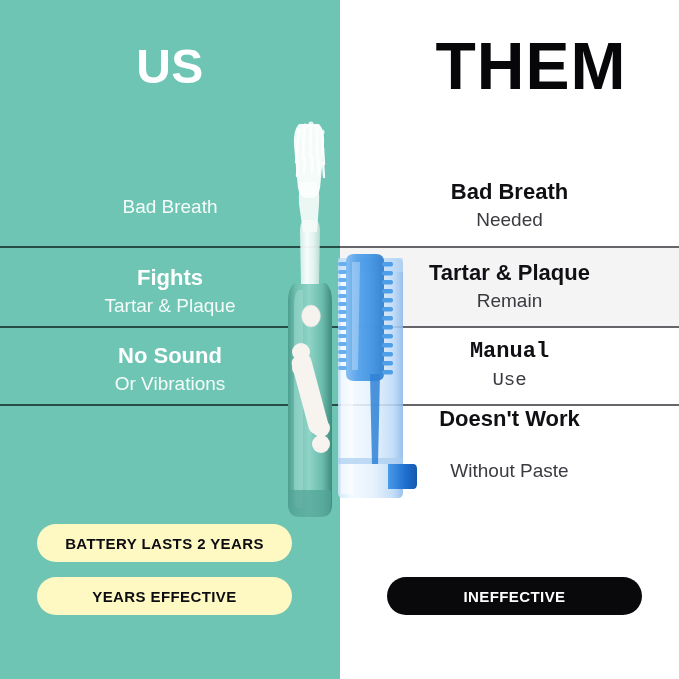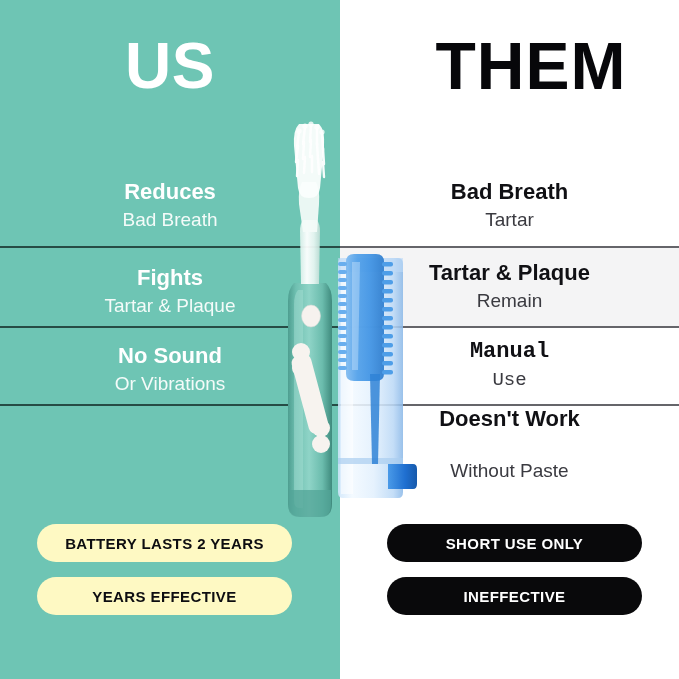--- a/index.html
+++ b/index.html
@@ -31,21 +31,21 @@
   
   .col-header {
     position:absolute; top:26px;
     height:80px;
     display:flex; align-items:center; justify-content:center;
     letter-spacing:0.5px;
   }
   .hdr-us {
     left:0; width:340px;
     color:#ffffff;
-    font-size:64px; font-weight:700;
+    font-size:48px; font-weight:700;
   }
   .hdr-them {
     left:340px; width:382px;
     color:#07070a;
     font-size:66px; font-weight:700;
     letter-spacing:1px;
   }
 
   
   .row {
@@ -104,41 +104,40 @@
 
 <div id="infographic">
 
   <div class="half-left"></div>
   <div class="half-right"></div>
 
   <div class="col-header hdr-us">US</div>
   <div class="col-header hdr-them">THEM</div>
 
   <div class="row row-left" style="top:166px;height:80px;">
-    <div class="row-title">Reduces</div>
     <div class="row-sub">Bad Breath</div>
   </div>
   <div class="rule rule-left" style="top:246px;"></div>
 
   <div class="row row-left" style="top:248px;height:88px;">
     <div class="row-title">Fights</div>
     <div class="row-sub">Tartar &amp; Plaque</div>
   </div>
   <div class="rule rule-left" style="top:326px;"></div>
 
   <div class="row row-left" style="top:328px;height:84px;">
     <div class="row-title">No Sound</div>
     <div class="row-sub">Or Vibrations</div>
   </div>
   <div class="rule rule-left" style="top:404px;"></div>
 
 
   <div class="row row-right" style="top:166px;height:80px;">
     <div class="row-title">Bad Breath</div>
-    <div class="row-sub">Tartar</div>
+    <div class="row-sub">Needed</div>
   </div>
   <div class="rule rule-right" style="top:246px;"></div>
 
   <div class="row row-right shaded" style="top:248px;height:78px;">
     <div class="row-title">Tartar &amp; Plaque</div>
     <div class="row-sub">Remain</div>
   </div>
   <div class="rule rule-right" style="top:326px;"></div>
 
   <div class="row row-right" style="top:328px;height:76px;font-family:Liberation Mono, monospace;">
@@ -148,21 +147,20 @@
   <div class="rule rule-right" style="top:404px;"></div>
 
   <div class="row row-right" style="top:406px;height:78px;justify-content:space-between;">
     <div class="row-title">Doesn't Work</div>
     <div class="row-sub">Without Paste</div>
   </div>
 
   <div class="pill pill-light" style="left:37px;top:524px;width:255px;">BATTERY LASTS 2 YEARS</div>
   <div class="pill pill-light" style="left:37px;top:577px;width:255px;">YEARS EFFECTIVE</div>
 
-  <div class="pill pill-dark" style="left:387px;top:524px;width:255px;">SHORT USE ONLY</div>
   <div class="pill pill-dark" style="left:387px;top:577px;width:255px;">INEFFECTIVE</div>
 
   <svg id="product" viewBox="0 0 150 405">
     <defs>
       <linearGradient id="gHandle" x1="0" y1="0" x2="1" y2="0">
         <stop offset="0%" stop-color="#4e9e90"></stop>
         <stop offset="18%" stop-color="#6fc0b1"></stop>
         <stop offset="48%" stop-color="#8fd4c7"></stop>
         <stop offset="78%" stop-color="#6bbcad"></stop>
         <stop offset="100%" stop-color="#3f8a7d"></stop>

